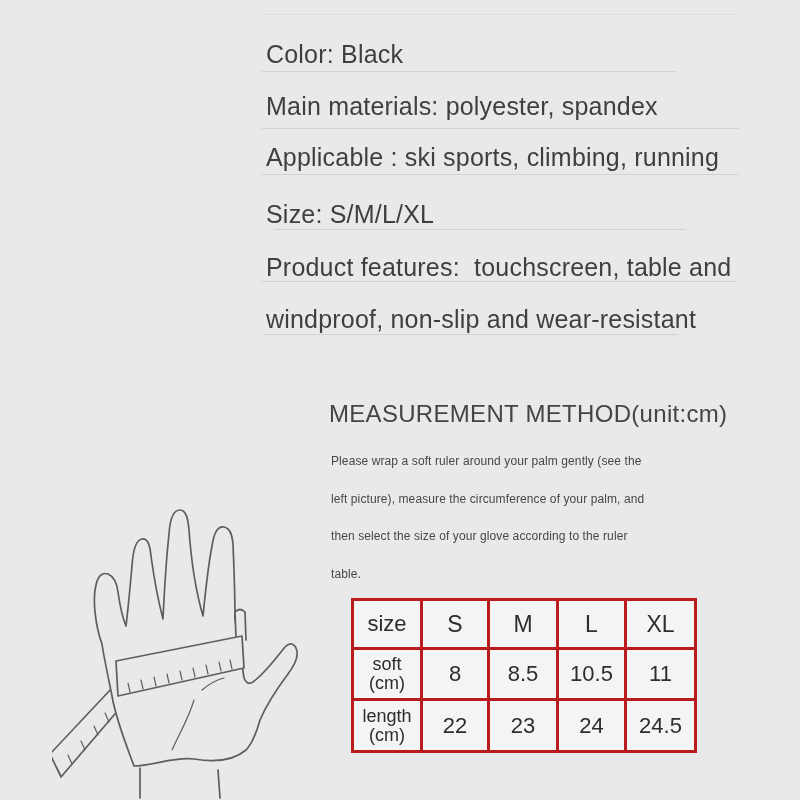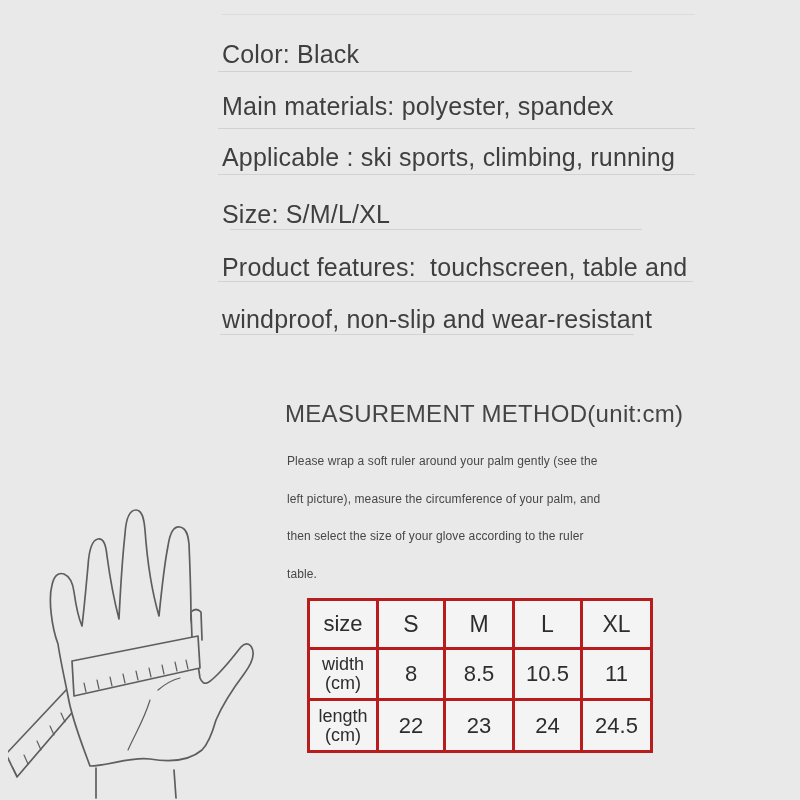--- a/index.html
+++ b/index.html
@@ -4,21 +4,21 @@
 <style>
   html,body{margin:0;padding:0;}
   body{
     width:800px;height:800px;
     background:#e9e9e9;
     font-family:"Liberation Sans", sans-serif;
     color:#3c3c3c;
     overflow:hidden;
     position:relative;
   }
-  .page{position:absolute;inset:0;}
+  .page{position:absolute;inset:0;margin-left:44px;}
 
   
   .spec-line{
     position:absolute;left:222px;margin:0;
     font-size:25px;line-height:28px;color:#3f3f3f;
     letter-spacing:0.2px;white-space:pre;
   }
   .rule{
     position:absolute;height:0;border-top:1px solid #d2d2d2;
   }
@@ -138,21 +138,21 @@
     <tbody>
         <tr class="r-head">
       <th class="col-label corner-cell">size</th>
       <th class="col-s size-col">S</th>
       <th class="col-m size-col">M</th>
       <th class="col-l size-col">L</th>
       <th class="col-xl size-col">XL</th>
     </tr>
     <tr class="r-width">
       <th class="row-label">
-        <div>width</div>
+        <div>soft</div>
         <div>(cm)</div>
       </th>
       <td class="val-cell">8</td>
       <td class="val-cell">8.5</td>
       <td class="val-cell">10.5</td>
       <td class="val-cell">11</td>
     </tr>
     <tr class="r-length">
       <th class="row-label">
         <div>length</div>

